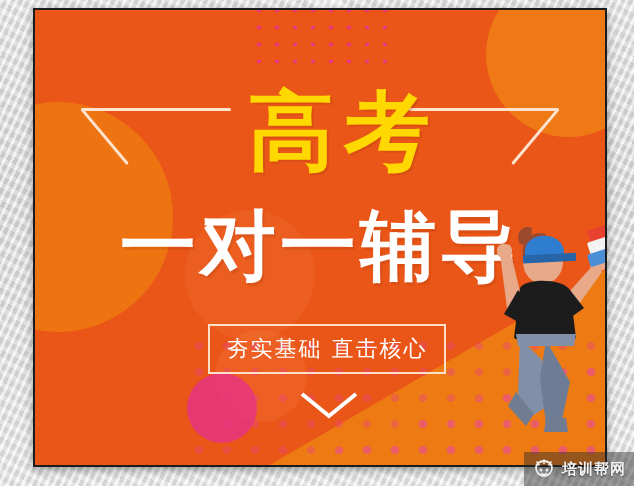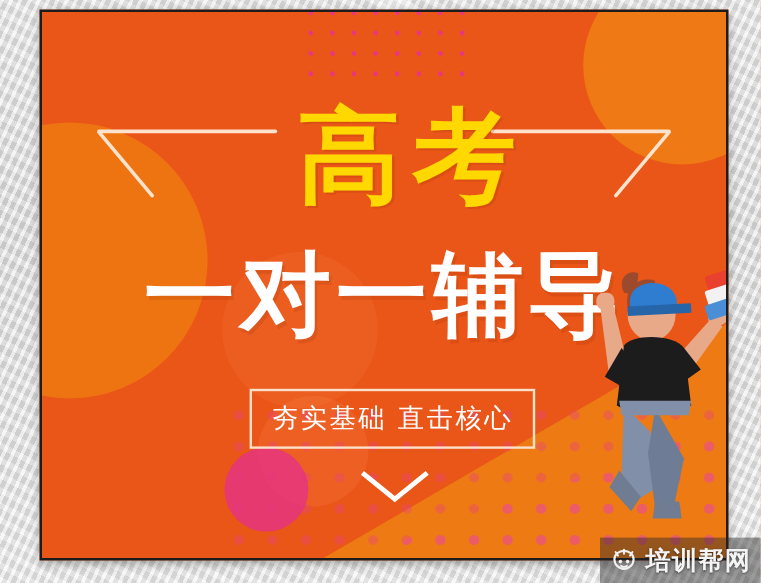--- a/index.html
+++ b/index.html
@@ -146,21 +146,21 @@
   #person{position:absolute;left:455px;top:210px;width:120px;height:248px;}
 
   #watermark{
     position:absolute;right:0px;bottom:0px;
     display:flex;align-items:center;gap:6px;
     padding:5px 8px 5px 8px;
     background:rgba(40,40,40,.45);
   }
   #watermark .wm-text{
     font-family:"DejaVu Sans","Liberation Sans",sans-serif;
-    font-size:21px;color:#f4f4f4;letter-spacing:1px;font-weight:bold;
+    font-size:15px;color:#f4f4f4;letter-spacing:1px;font-weight:bold;
     text-shadow:0 1px 2px rgba(0,0,0,.6);
   }
 </style>
 </head>
 <body>
 
 <div id="page-backdrop"></div>
 
 <div id="banner">
 

